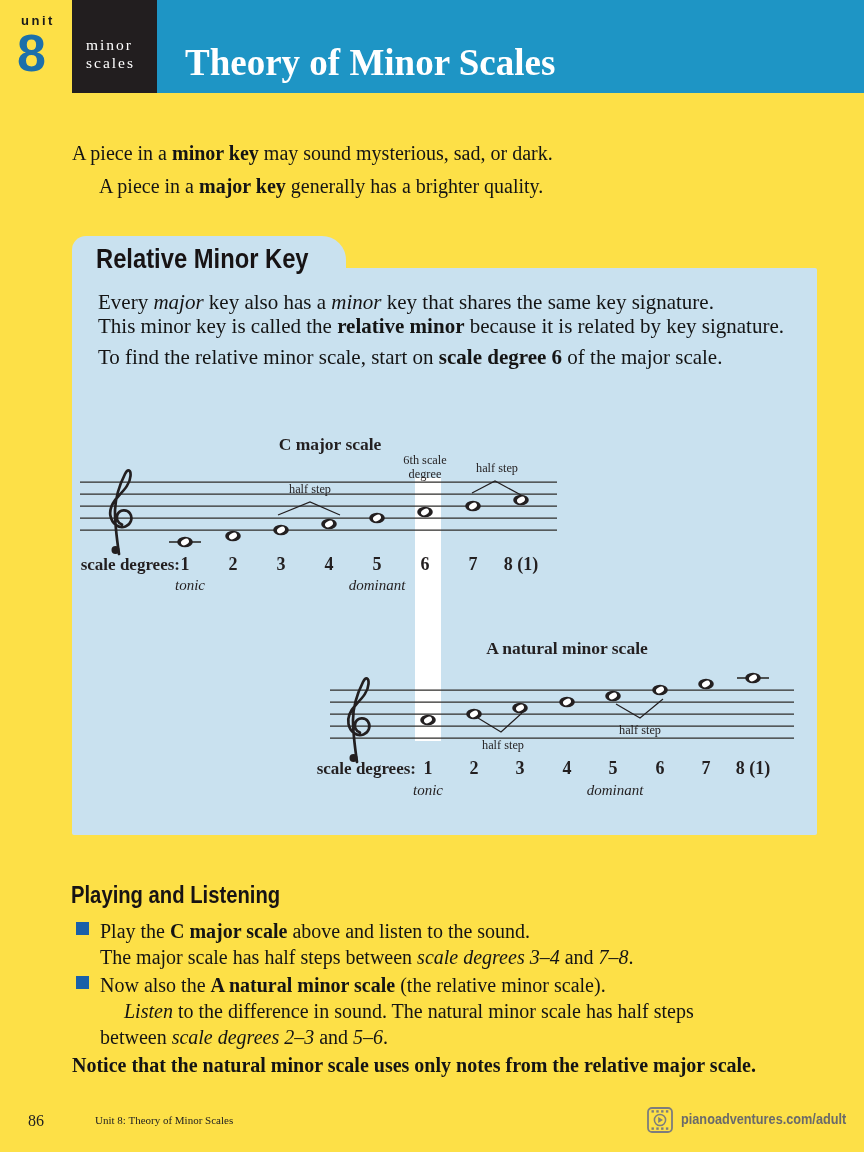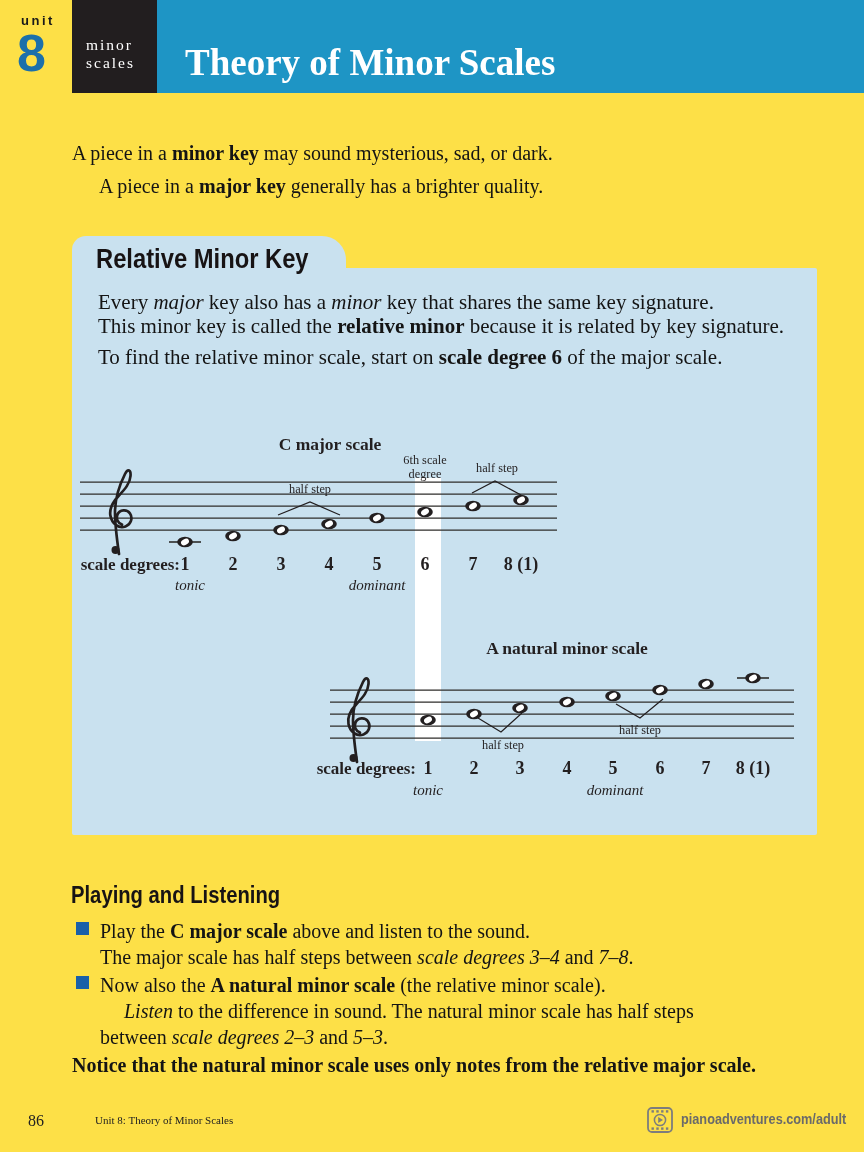--- a/index.html
+++ b/index.html
@@ -182,21 +182,21 @@
     <text class="fi" x="319" y="157" text-anchor="middle">dominant</text>
   </svg>
 
   <div class="abs" id="play-head">Playing and Listening</div>
   <div class="bsq" id="bsq1"></div>
   <div class="abs body-line" id="b1l1"><span>Play the </span><b>C major scale</b><span> above and listen to the sound.</span></div>
   <div class="abs body-line" id="b1l2"><span>The major scale has half steps between </span><i>scale degrees 3–4</i><span> and </span><i>7–8</i><span>.</span></div>
   <div class="bsq" id="bsq2"></div>
   <div class="abs body-line" id="b2l1"><span>Now also the </span><b>A natural minor scale</b><span> (the relative minor scale).</span></div>
   <div class="abs body-line" id="b2l2"><i>Listen</i><span> to the difference in sound. The natural minor scale has half steps</span></div>
-  <div class="abs body-line" id="b2l3"><span>between </span><i>scale degrees 2–3</i><span> and </span><i>5–3</i><span>.</span></div>
+  <div class="abs body-line" id="b2l3"><span>between </span><i>scale degrees 2–3</i><span> and </span><i>5–6</i><span>.</span></div>
   <div class="abs body-line" id="notice">Notice that the natural minor scale uses only notes from the relative major scale.</div>
 
   <div class="abs" id="page-number">86</div>
   <div class="abs" id="footer-left">Unit 8: Theory of Minor Scales</div>
   <svg class="abs" id="footer-icon" viewBox="0 0 28 30">
     <rect x="2" y="3" width="24" height="24" rx="4" fill="none" stroke="#7d7d7d" stroke-width="1.8"></rect>
     <g fill="#7d7d7d">
       <rect x="5.5" y="5.2" width="2.4" height="2.4"></rect>
         <rect x="10.3" y="5.2" width="2.4" height="2.4"></rect>
       <rect x="15.1" y="5.2" width="2.4" height="2.4"></rect>

